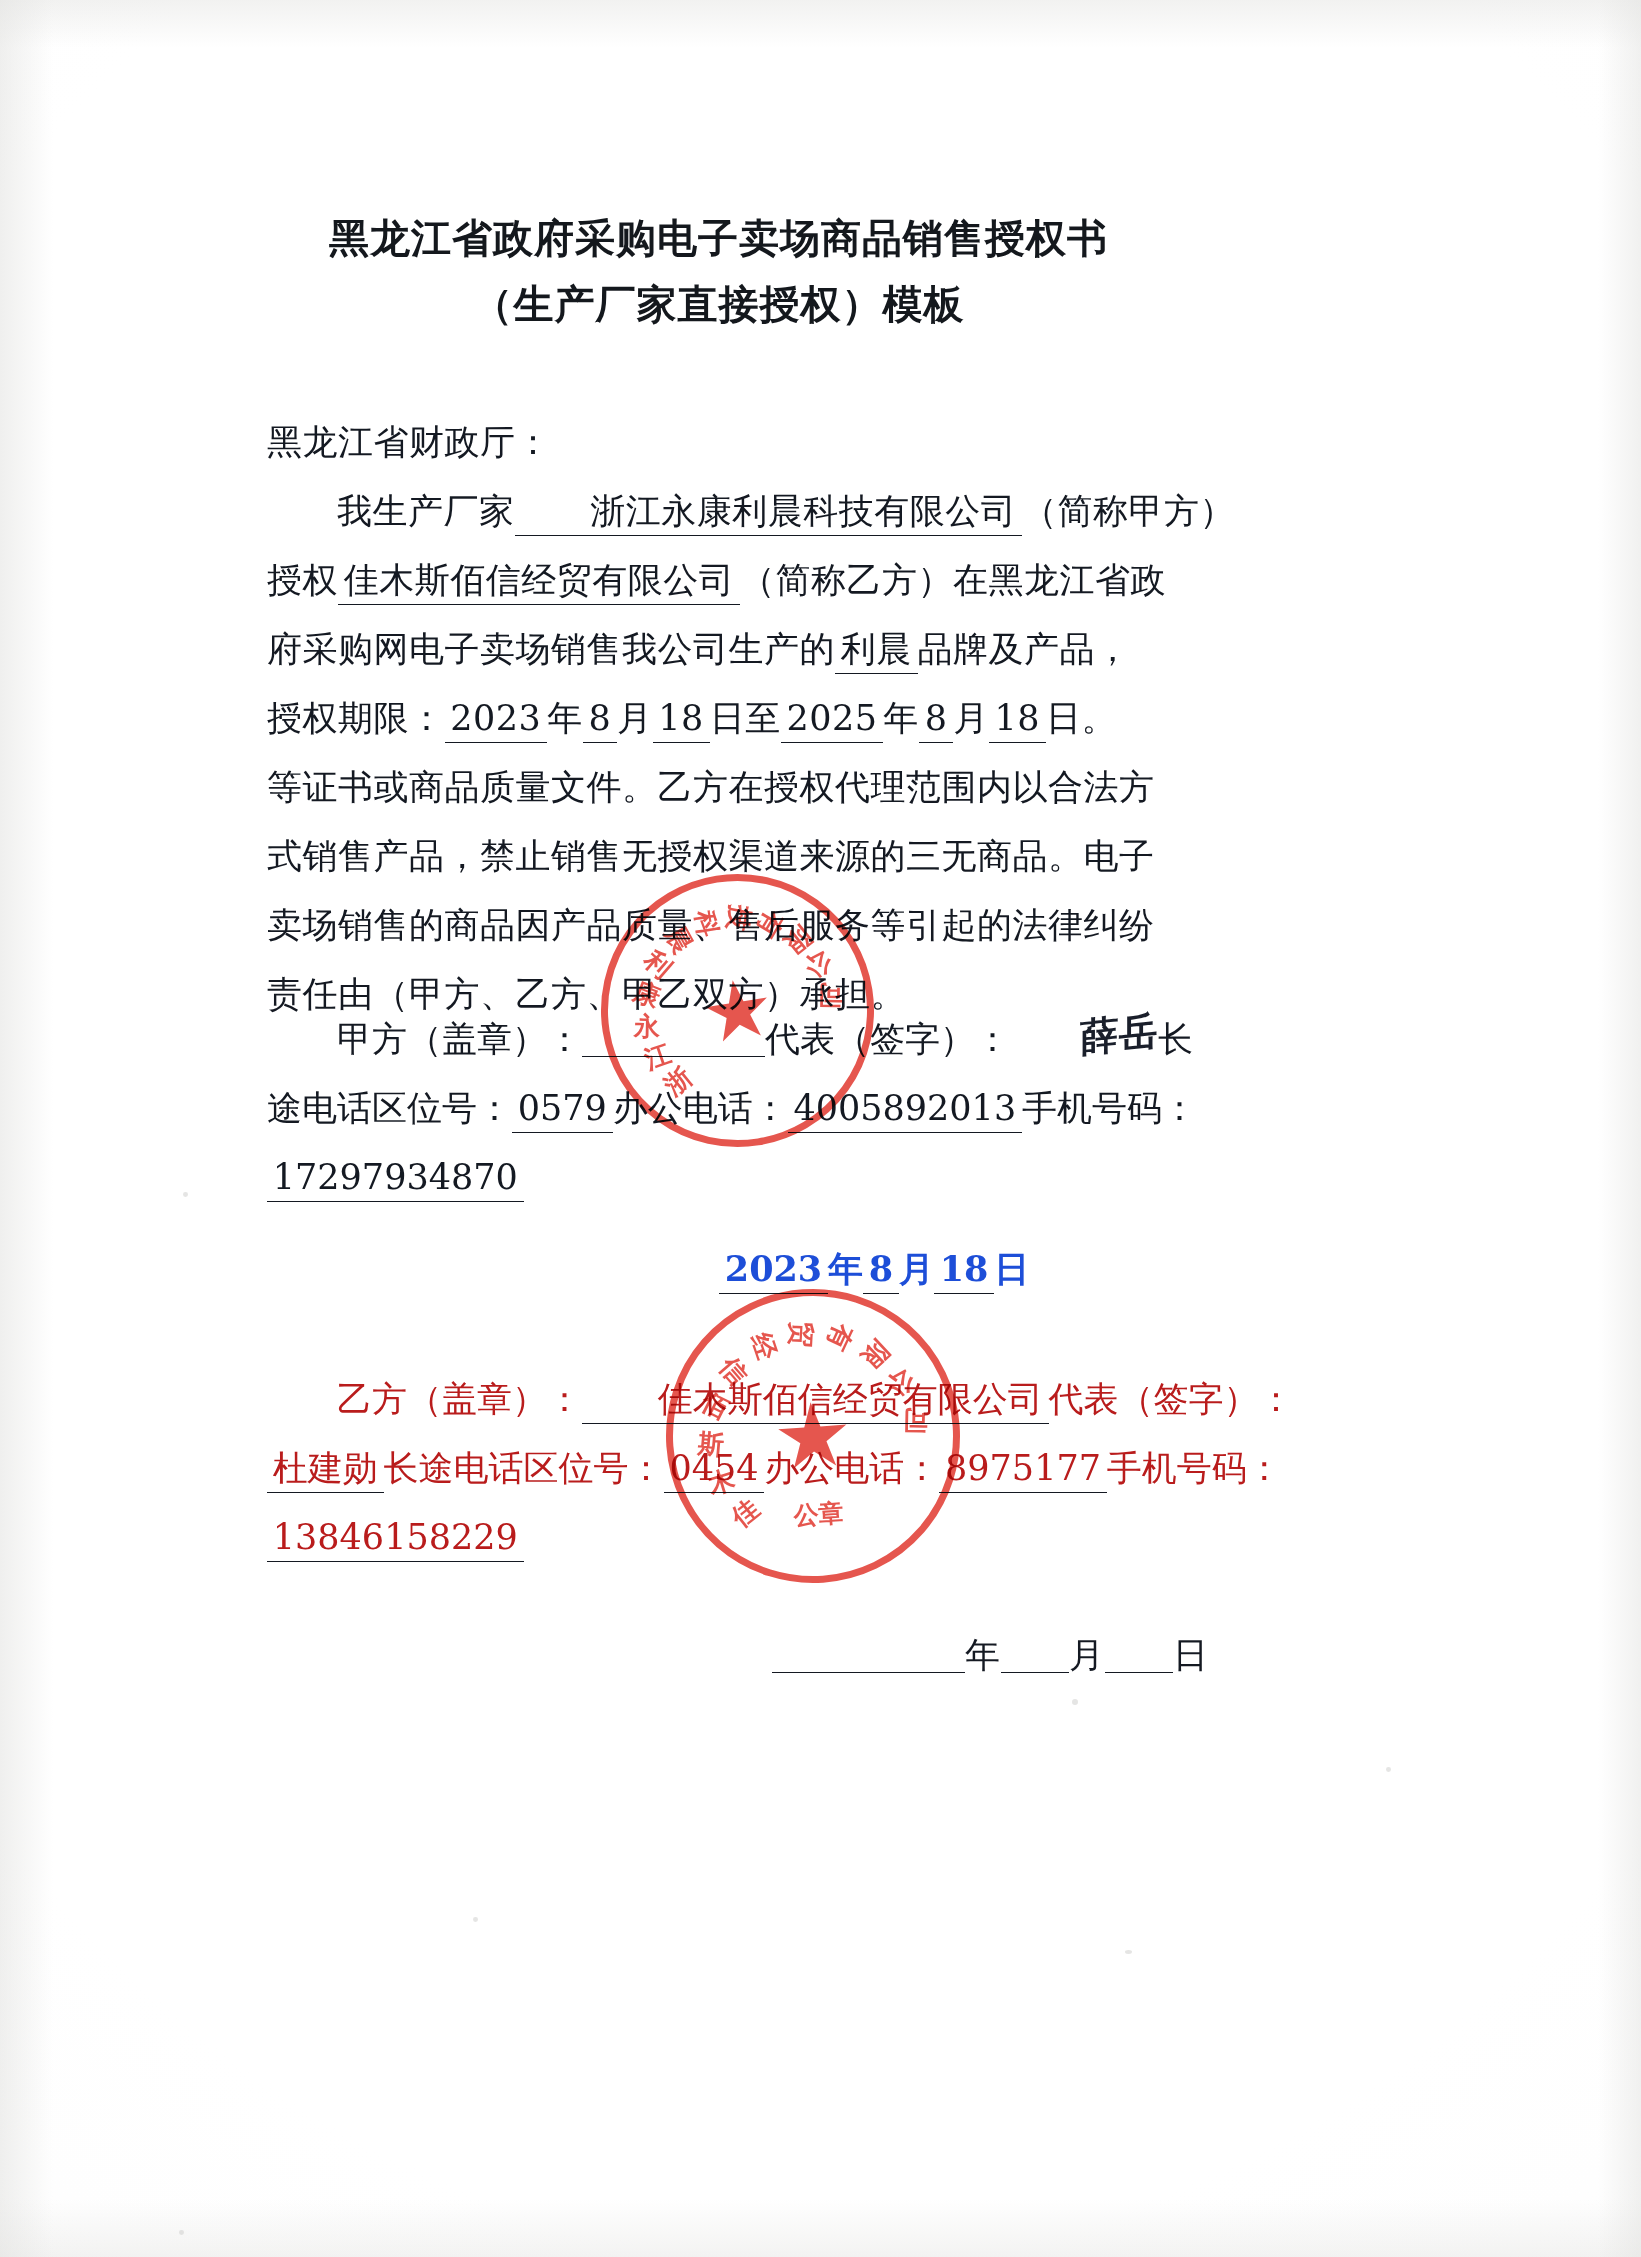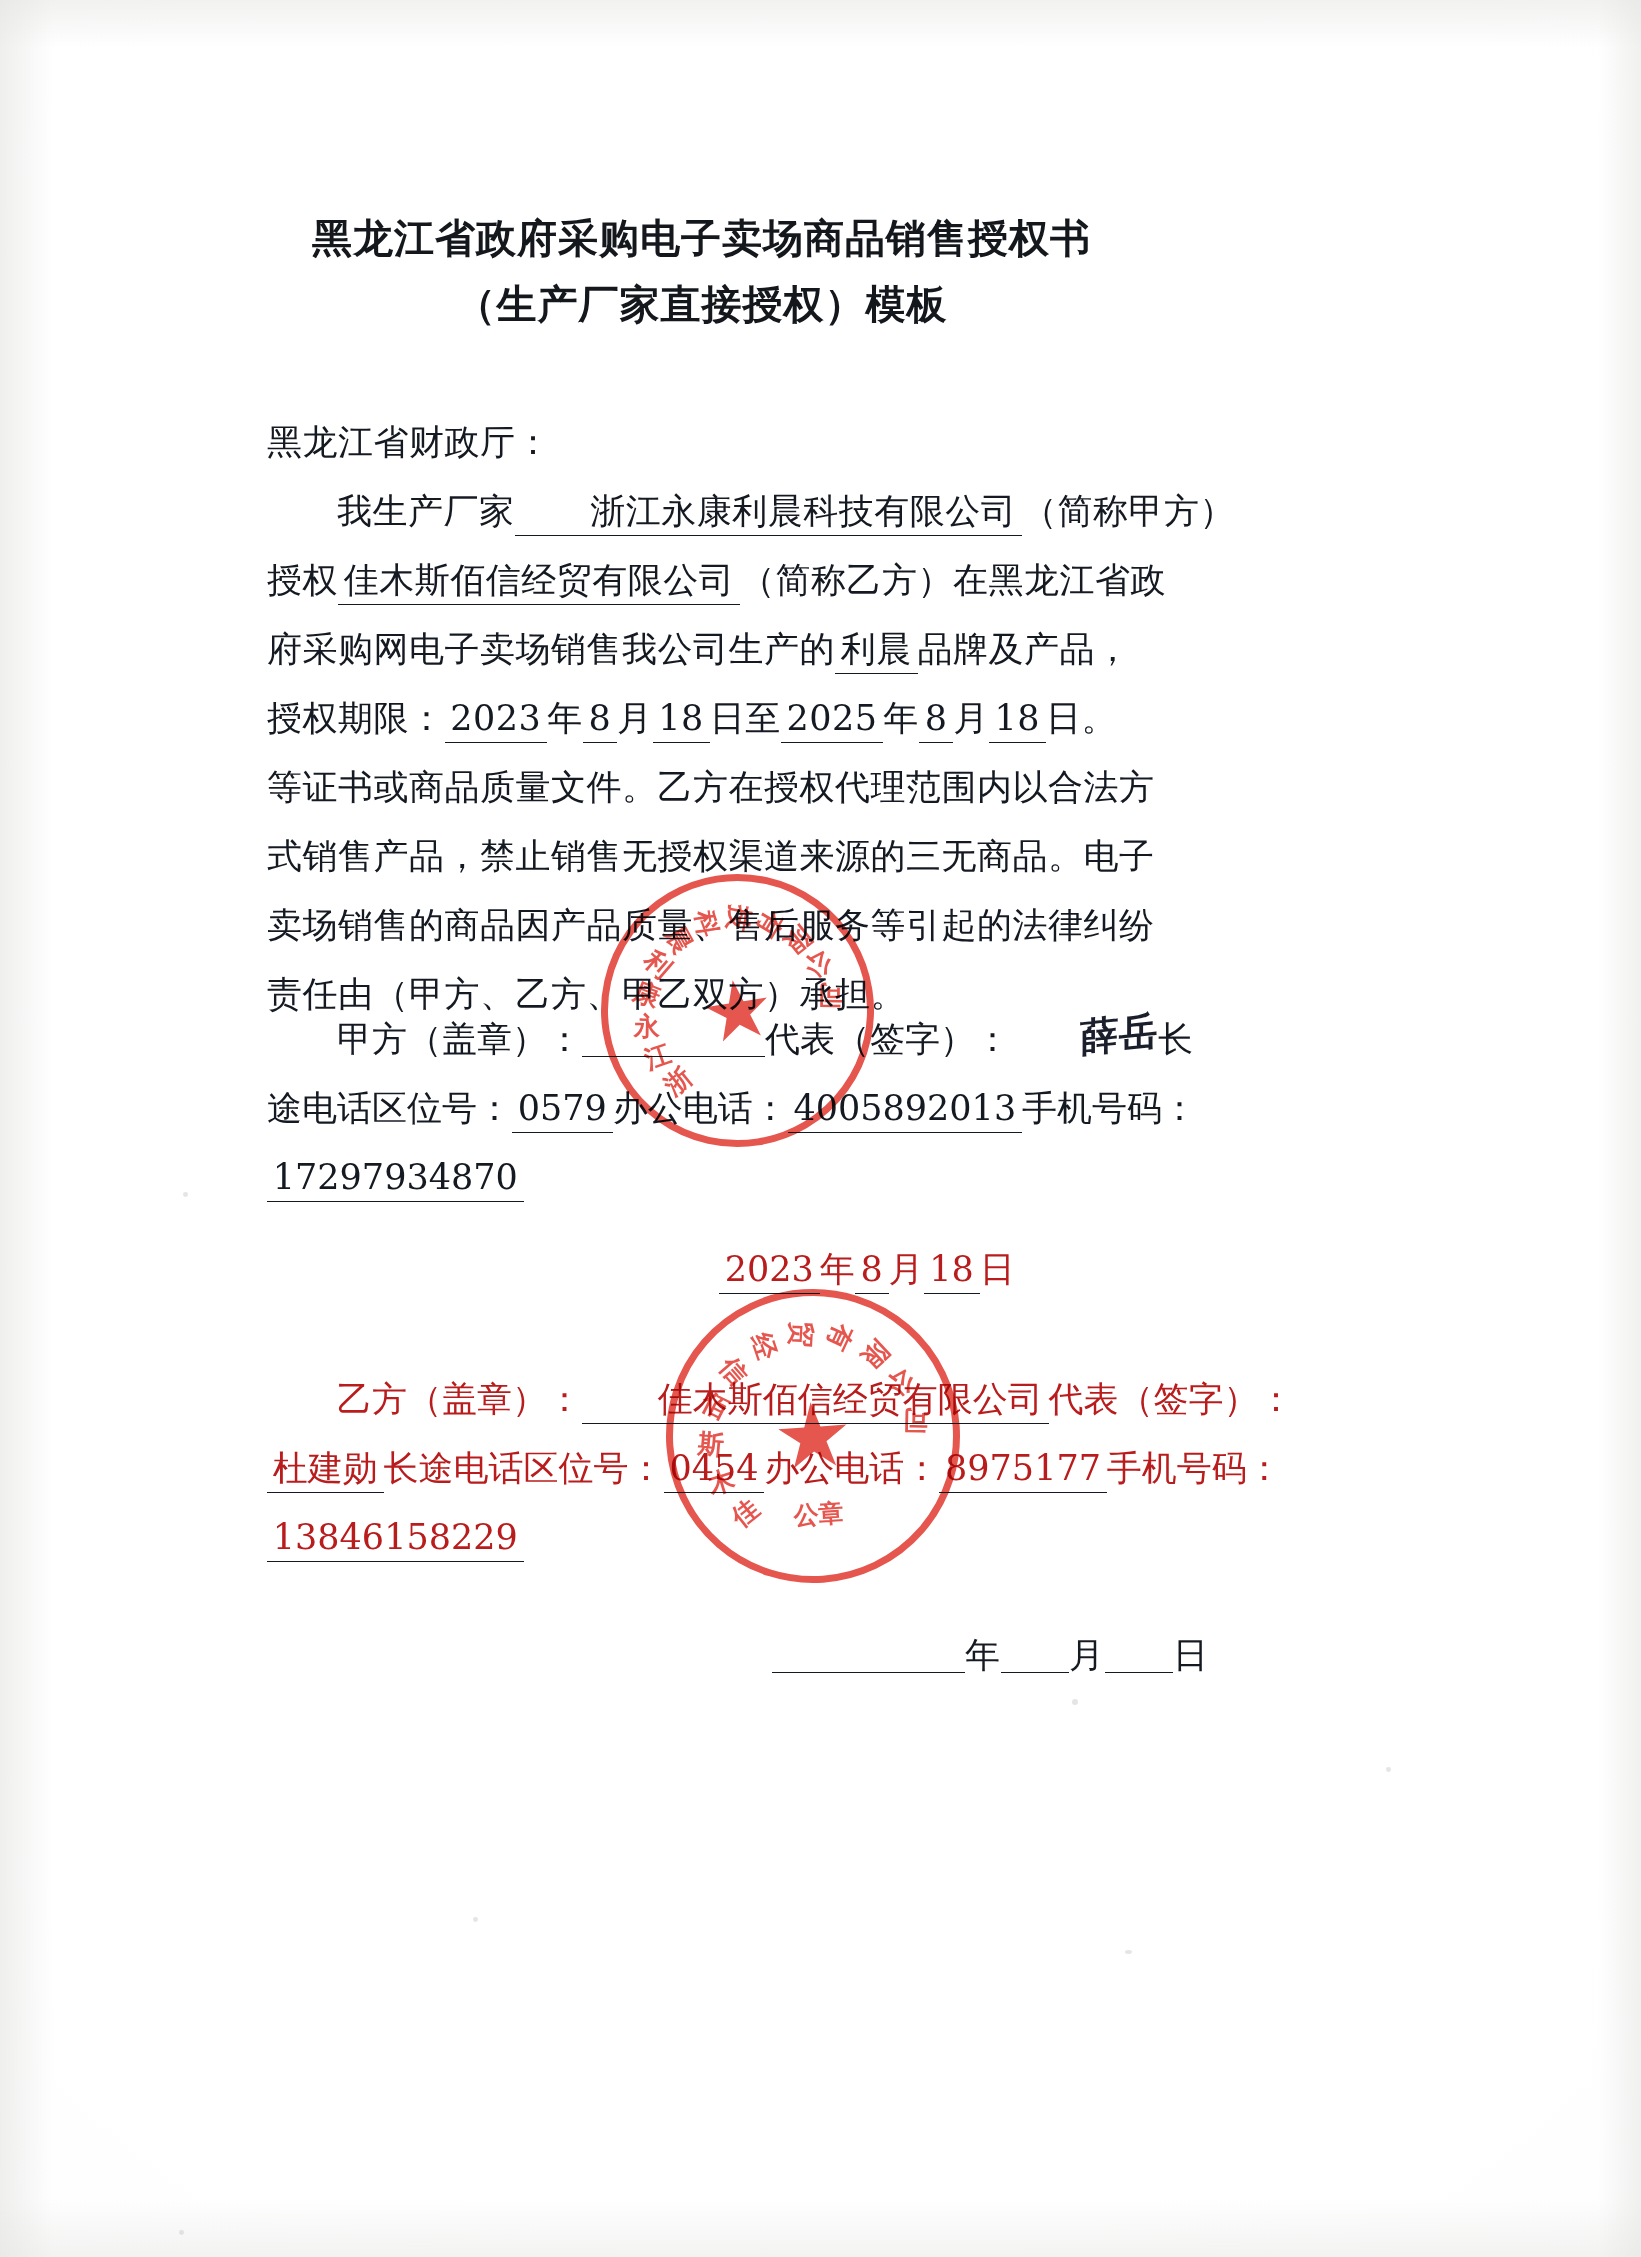--- a/index.html
+++ b/index.html
@@ -44,20 +44,21 @@
   }
 
   
   .title-block {
     position: absolute;
     left: 0;
     top: 205px;
     width: 1403px;
     text-align: center;
     color: #14181d;
+    padding-left: 17px;
   }
   .title-line {
     font-family: "DejaVu Sans", "Liberation Sans", sans-serif;
     font-weight: bold;
     font-size: 40px;
     line-height: 66px;
     letter-spacing: 1px;
   }
 
   
@@ -107,21 +108,22 @@
     height: 35px;
     vertical-align: -5.8px;
   }
 
   .date-line-1 {
     position: absolute;
     left: 719px;
     top: 1246px;
     font-family: "DejaVu Serif", "Liberation Serif", serif;
     font-size: 35px;
-    color: #b91c1c;
+    color: #1d4ed8;
+    font-weight: bold;
   }
 
   .partyb-block {
     position: absolute;
     left: 259px;
     top: 1361px;
     width: 1159px;
     color: #b91c1c;
     font-family: "DejaVu Serif", "Liberation Serif", serif;
     font-size: 35px;

